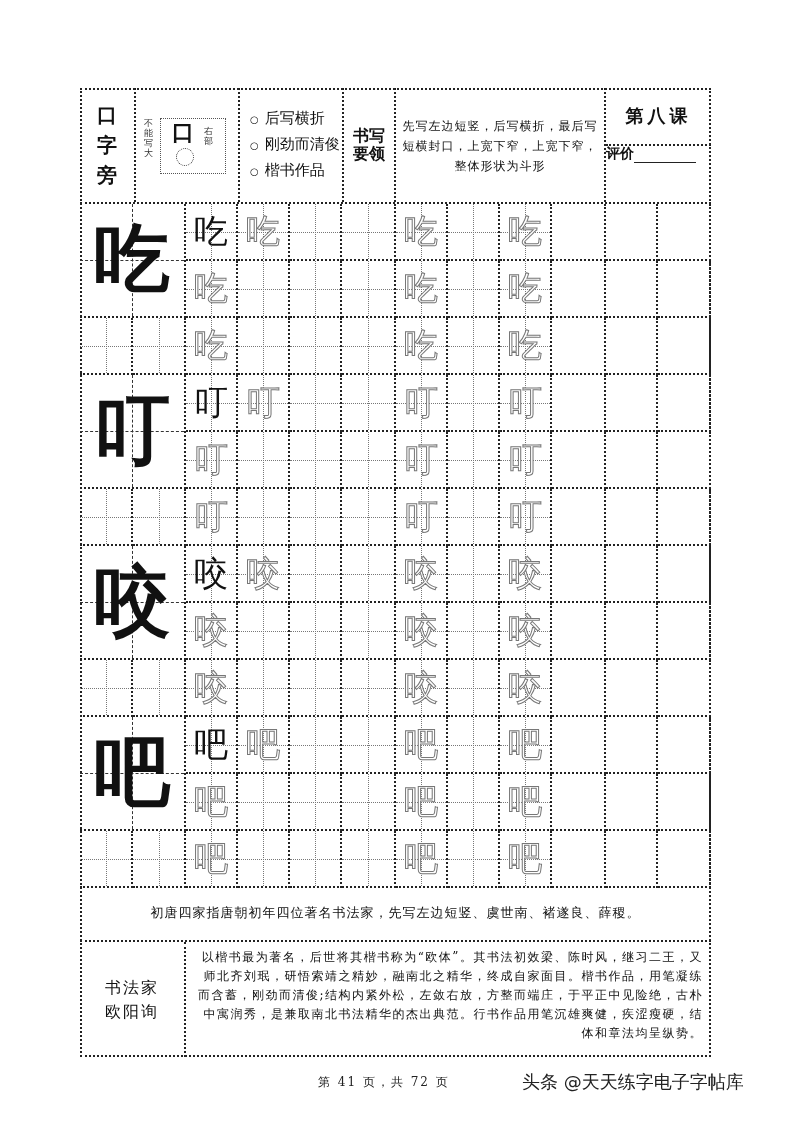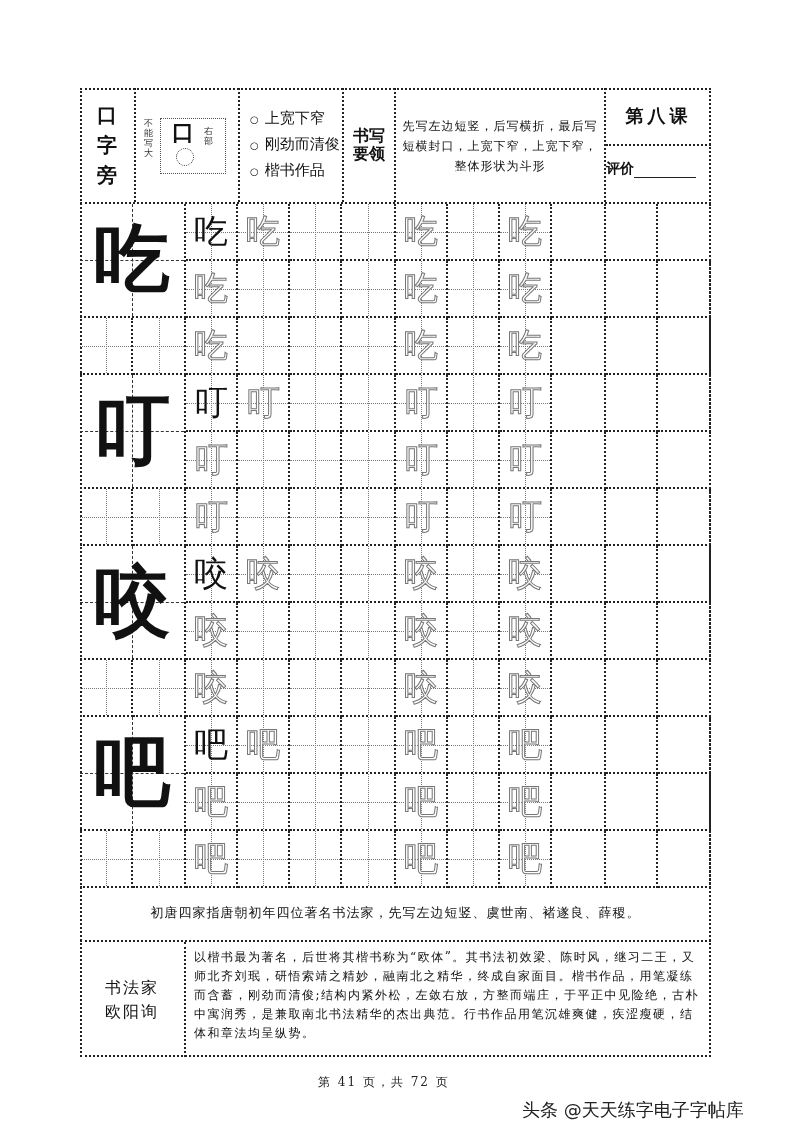--- a/index.html
+++ b/index.html
@@ -11,39 +11,39 @@
   .diag-left{position:absolute;left:8px;top:30px;font-size:9px;line-height:10px;width:10px;color:#333;}
   .diag-right{position:absolute;left:68px;top:38px;font-size:9px;line-height:10px;width:10px;color:#333;}
   .diag-char{position:absolute;left:36px;top:30px;font-family:"DejaVu Sans",sans-serif;font-weight:bold;font-size:22px;}
   .diag-circle{position:absolute;left:40px;top:60px;width:16px;height:16px;border:1px dotted #333;border-radius:50%;}
   .tips{position:absolute;left:240px;top:88px;width:104px;height:114px;border-right:2px dotted #222;box-sizing:border-box;padding:18px 0 0 10px;}
   .tip{font-size:15px;line-height:24px;white-space:nowrap;}
   .tip .dot{font-size:10px;margin-right:6px;}
   .ess{position:absolute;left:344px;top:88px;width:52px;height:114px;border-right:2px dotted #222;box-sizing:border-box;display:flex;flex-direction:column;justify-content:center;align-items:center;font-family:"DejaVu Sans",sans-serif;font-weight:900;font-size:16px;line-height:18px;}
   .desc{position:absolute;left:396px;top:88px;width:210px;height:114px;border-right:2px dotted #222;box-sizing:border-box;padding:28px 6px 0 6px;font-size:12px;line-height:20px;text-align:center;letter-spacing:1px;}
   .lesson{position:absolute;left:606px;top:88px;width:105px;height:58px;border-bottom:2px dotted #222;box-sizing:border-box;display:flex;align-items:center;justify-content:center;font-weight:bold;font-size:18px;letter-spacing:4px;}
-  .eval{position:absolute;left:606px;top:146px;width:105px;height:56px;box-sizing:border-box;padding-top:14px;font-weight:bold;font-size:14px;}
+  .eval{position:absolute;left:606px;top:131px;width:105px;height:56px;box-sizing:border-box;padding-top:14px;font-weight:bold;font-size:14px;}
   .eval .line{display:inline-block;width:62px;border-bottom:1px solid #222;vertical-align:bottom;height:14px;}
   .grid{position:absolute;left:80px;top:202px;width:631px;height:684px;border-top:2px dotted #222;box-sizing:border-box;}
   .row{position:absolute;left:0;height:57px;width:631px;}
   .cell{position:absolute;top:0;height:57px;border-right:2px dotted #222;border-bottom:2px dotted #222;box-sizing:border-box;}
   .cell.guide::before{content:"";position:absolute;left:50%;top:0;bottom:0;border-left:1px dotted #777;}
   .cell.guide::after{content:"";position:absolute;top:50%;left:0;right:0;border-top:1px dotted #777;}
   .bigcell{position:absolute;left:0;width:106px;height:114px;border-right:2px dotted #222;border-bottom:2px dotted #222;box-sizing:border-box;}
   .bigcell::before{content:"";position:absolute;left:50%;top:0;bottom:0;border-left:1px dashed #333;}
   .bigcell::after{content:"";position:absolute;top:50%;left:0;right:0;border-top:1px dashed #333;}
   .bigchar{position:absolute;left:0;top:0;width:100%;height:100%;display:flex;align-items:center;justify-content:center;font-family:"DejaVu Sans",sans-serif;font-size:76px;font-weight:bold;z-index:2;}
   .ch{position:absolute;left:0;top:0;width:100%;height:100%;display:flex;align-items:center;justify-content:center;font-size:34px;z-index:2;}
   .ch.solid{color:#111;font-family:"DejaVu Sans",sans-serif;}
   .ch.trace{color:#fff;-webkit-text-stroke:1px #777;font-family:"DejaVu Sans",sans-serif;}
   .note{position:absolute;left:80px;top:886px;width:631px;height:56px;border-bottom:2px dotted #222;box-sizing:border-box;display:flex;align-items:center;justify-content:center;font-size:13px;letter-spacing:1px;}
   .bio-title{position:absolute;left:80px;top:942px;width:106px;height:115px;border-right:2px dotted #222;box-sizing:border-box;display:flex;flex-direction:column;align-items:center;justify-content:center;font-size:16px;line-height:24px;letter-spacing:2px;}
-  .bio-text{position:absolute;left:186px;top:942px;width:525px;height:115px;box-sizing:border-box;padding:6px 8px;font-size:12px;line-height:19px;text-align:left;letter-spacing:1.5px;}
+  .bio-text{position:absolute;left:186px;top:942px;width:525px;height:115px;box-sizing:border-box;padding:6px 8px;font-size:12px;line-height:19px;text-align:right;letter-spacing:1.5px;}
   .footer{position:absolute;left:318px;top:1074px;font-size:12px;letter-spacing:2px;color:#222;}
-  .watermark{position:absolute;left:522px;top:1070px;font-family:"DejaVu Sans",sans-serif;font-size:18px;color:#222;margin-top:28px;}
+  .watermark{position:absolute;left:522px;top:1070px;font-family:"DejaVu Sans",sans-serif;font-size:18px;color:#222;}
 </style>
 </head>
 <body>
 
 <div class="frame"></div>
 
 <div class="vtitle">
   <span>口</span>
   <span>字</span>
   <span>旁</span>
@@ -51,21 +51,21 @@
 
 <div class="diagram">
   <div class="diag-left">不能写大</div>
   <div class="diag-inner"></div>
   <div class="diag-char">口</div>
   <div class="diag-circle"></div>
   <div class="diag-right">右部</div>
 </div>
 
 <div class="tips">
-  <div class="tip"><span class="dot">○</span><span>上宽下窄</span></div>
+  <div class="tip"><span class="dot">○</span><span>后写横折</span></div>
   <div class="tip"><span class="dot">○</span><span>刚劲而清俊</span></div>
   <div class="tip"><span class="dot">○</span><span>楷书作品</span></div>
 </div>
 
 <div class="ess">
   <span>书写</span>
   <span>要领</span>
 </div>
 
 <div class="desc">先写左边短竖，后写横折，最后写短横封口，上宽下窄，上宽下窄，整体形状为斗形</div>

